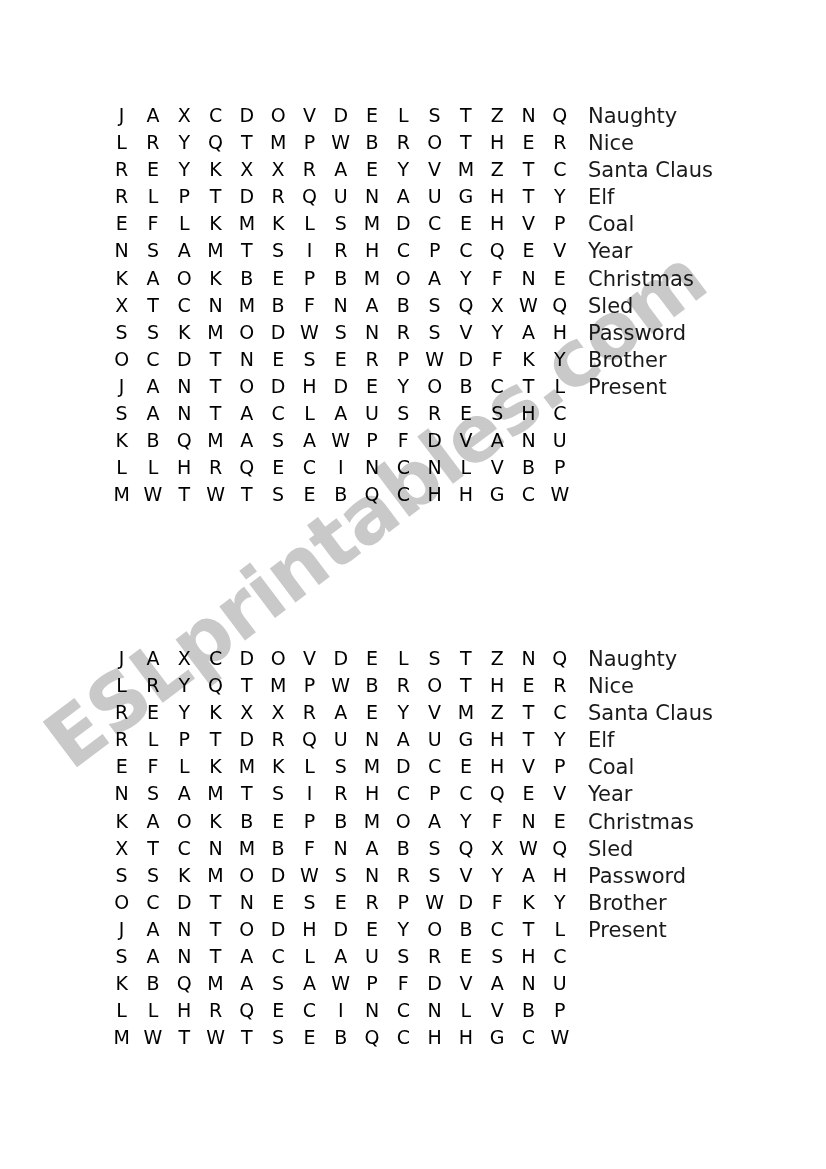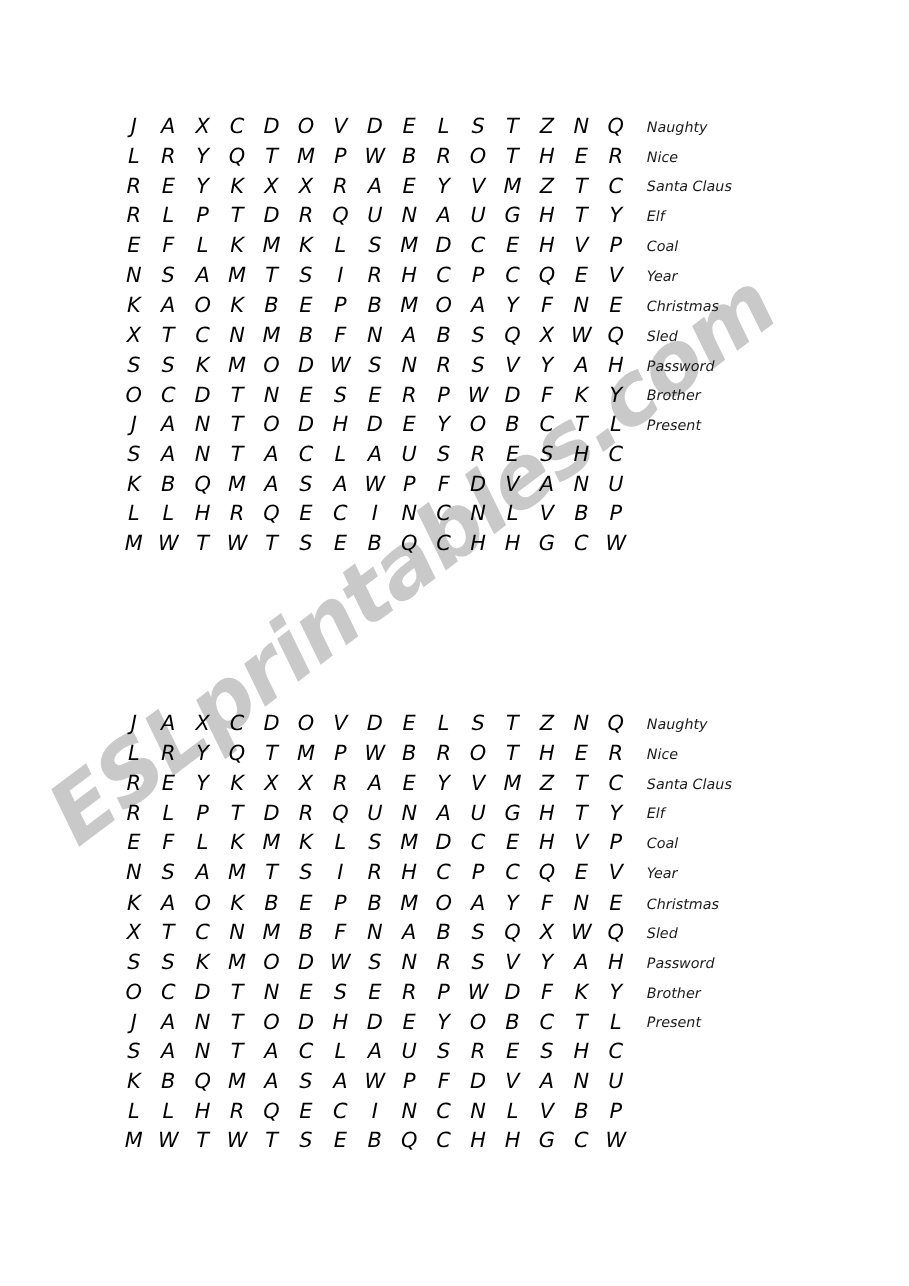--- a/index.html
+++ b/index.html
@@ -14,21 +14,20 @@
     overflow: hidden;
     font-family: "Liberation Sans", sans-serif;
     -webkit-font-smoothing: antialiased;
   }
 
   .page {
     position: absolute;
     left: 0; top: 0;
     width: 826px;
     height: 834px;
-    font-style: italic;
   }
 
   
   .watermark {
     position: absolute;
     left: 55px;
     top: 375px;
     width: 700px;
     height: 470px;
     pointer-events: none;
@@ -83,21 +82,21 @@
     position: absolute;
     left: 588px;
     top: 103px;
     width: 200px;
   }
   .word-item {
     display: block;
     height: 27.1px;
     line-height: 27.1px;
     font-family: "DejaVu Sans", sans-serif;
-    font-size: 13px;
+    font-size: 21px;
     color: #1a1a1a;
     white-space: nowrap;
   }
 </style>
 </head>
 <body>
 
 <div class="page">
 
   <div class="puzzle puzzle-1">

